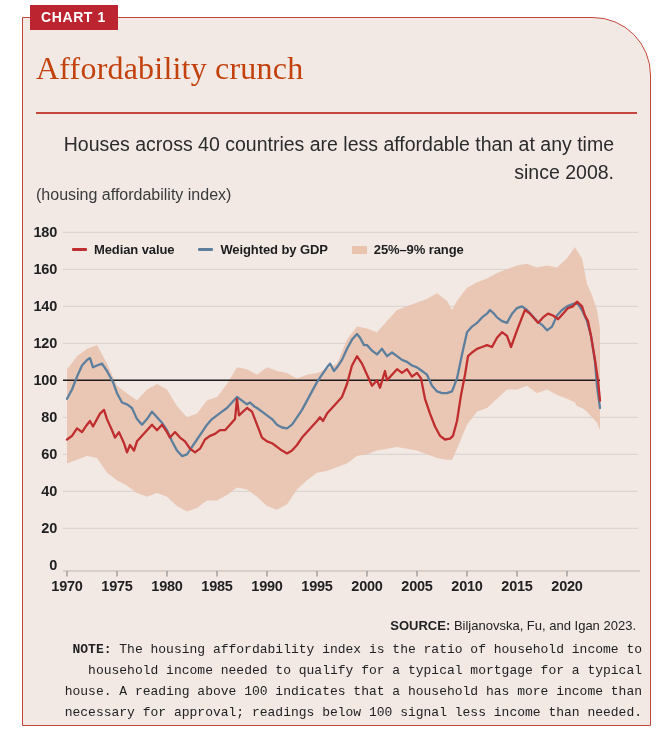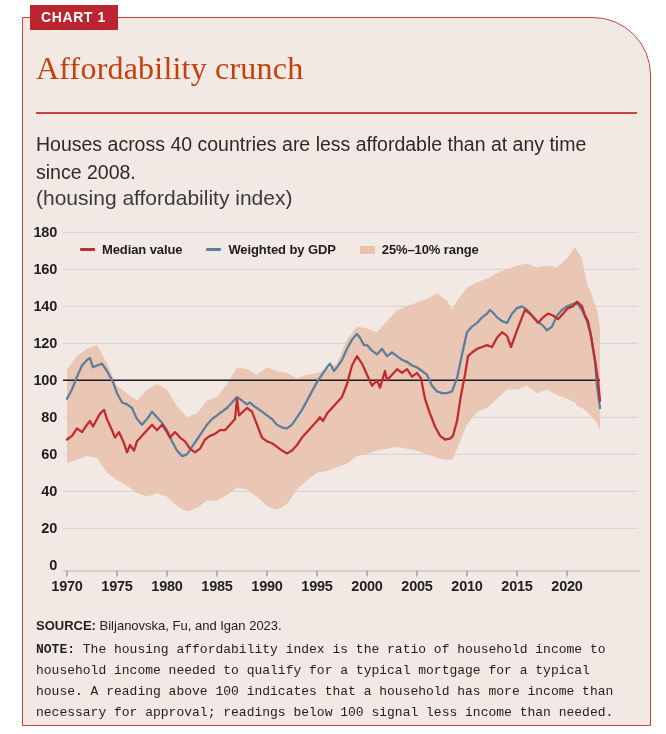--- a/index.html
+++ b/index.html
@@ -1,28 +1,28 @@
 <!DOCTYPE html>
 <html><head>
 <meta charset="utf-8">
 <style>
   html,body{margin:0;padding:0;background:#ffffff;width:666px;height:734px;
     font-family:"Liberation Sans",sans-serif;-webkit-font-smoothing:antialiased;}
-  #stage{position:relative;width:666px;height:734px;overflow:hidden;}
+  #stage{position:relative;width:666px;height:734px;overflow:hidden;text-align:right;}
   .card{position:absolute;left:22px;top:17px;width:627px;height:707px;
     background:#f2e9e5;border:1.5px solid #c4473d;border-radius:0 58px 0 0;}
   .badge{position:absolute;left:30px;top:5px;background:#bc2430;color:#ffffff;
     font-size:14px;font-weight:700;letter-spacing:.6px;padding:4px 12px 4px 11px;line-height:17px;}
   .title{position:absolute;left:36px;top:50px;font-family:"Liberation Serif",serif;
     font-size:32px;color:#c2410c;letter-spacing:.2px;}
   .rule{position:absolute;left:36px;top:112px;width:601px;height:2px;background:#c4473d;}
   .subtitle{position:absolute;left:36px;top:122px;width:578px;font-size:19.5px;
     line-height:28px;color:#2b2b2b;margin-top:8px;}
-  .axisnote{position:absolute;left:36px;top:186px;font-size:21px;color:#3a3a3a;}
-  .legend{position:absolute;left:80px;top:242px;display:flex;align-items:center;gap:24px;}
+  .axisnote{position:absolute;left:36px;top:186px;font-size:16px;color:#3a3a3a;}
+  .legend{position:absolute;left:72px;top:242px;display:flex;align-items:center;gap:24px;}
   .legend .item{display:flex;align-items:center;gap:7px;}
   .legend .label{font-size:13px;font-weight:700;color:#1d1d1d;letter-spacing:-.1px;}
   .dash{width:15px;height:3px;border-radius:1px;}
   .swatch{width:15px;height:8px;}
   svg#chart{position:absolute;left:0;top:0;}
   .footer{position:absolute;left:36px;font-size:13px;color:#222222;line-height:21px;}
   .footer b{font-weight:700;}
   .src{top:615px;width:600px;}
   .note{top:639px;width:606px;font-family:Liberation Mono, monospace;}
 </style>
@@ -90,21 +90,21 @@
     <div class="item">
       <span class="dash" style="background: rgb(191, 45, 46);"></span>
       <span class="label">Median value</span>
     </div>
     <div class="item">
       <span class="dash" style="background: rgb(92, 127, 158);"></span>
       <span class="label">Weighted by GDP</span>
     </div>
     <div class="item">
       <span class="swatch" style="background: rgb(233, 195, 174);"></span>
-      <span class="label">25%–10% range</span>
+      <span class="label">25%–9% range</span>
     </div>
   </div>
 
   <div class="footer src">
     <b>SOURCE:</b><span> Biljanovska, Fu, and Igan 2023.</span>
   </div>
   <div class="footer note">
     <b>NOTE:</b><span> The housing affordability index is the ratio of household income to household income needed to qualify for a typical mortgage for a typical house. A reading above 100 indicates that a household has more income than necessary for approval; readings below 100 signal less income than needed.</span>
   </div>
 </div>

